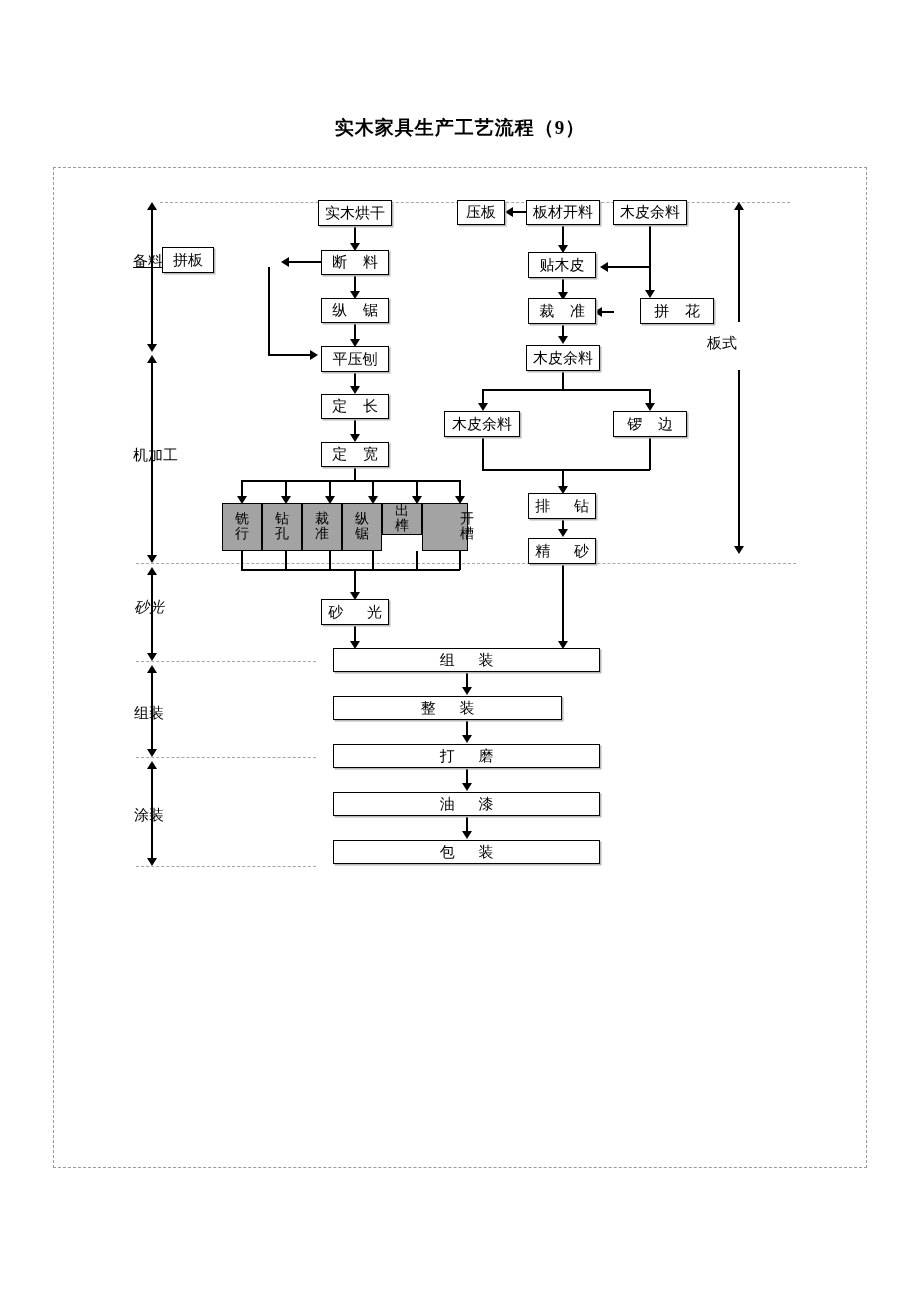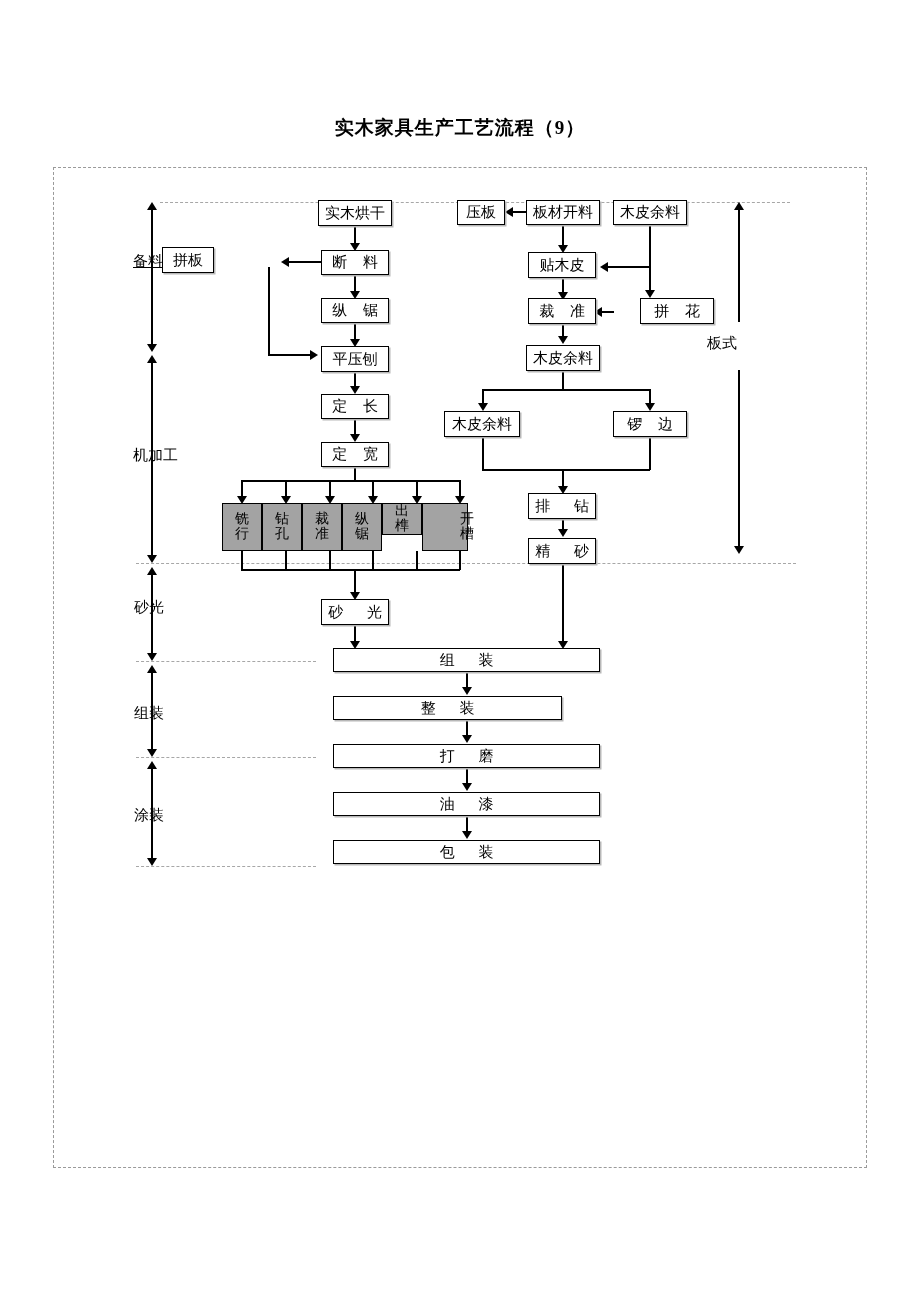--- a/index.html
+++ b/index.html
@@ -156,21 +156,21 @@
 <div class="stage-label" style="left:133px; top:252px;text-decoration:underline;">备料</div>
 
 <div class="ah ah-up" style="left:147px; top:355px;"></div>
 <div class="ln vln" style="left:151px; top:361px; height:194px;"></div>
 <div class="ah ah-down" style="left:147px; top:555px;"></div>
 <div class="stage-label" style="left:133px; top:446px;">机加工</div>
 
 <div class="ah ah-up" style="left:147px; top:567px;"></div>
 <div class="ln vln" style="left:151px; top:573px; height:82px;"></div>
 <div class="ah ah-down" style="left:147px; top:653px;"></div>
-<div class="stage-label" style="left:134px; top:598px;">砂光</div>
+<div class="stage-label" style="left:134px; top:598px;font-style:italic;">砂光</div>
 
 <div class="ah ah-up" style="left:147px; top:665px;"></div>
 <div class="ln vln" style="left:151px; top:671px; height:80px;"></div>
 <div class="ah ah-down" style="left:147px; top:749px;"></div>
 <div class="stage-label" style="left:134px; top:704px;">组装</div>
 
 <div class="ah ah-up" style="left:147px; top:761px;"></div>
 <div class="ln vln" style="left:151px; top:767px; height:93px;"></div>
 <div class="ah ah-down" style="left:147px; top:858px;"></div>
 <div class="stage-label" style="left:134px; top:806px;">涂装</div>

